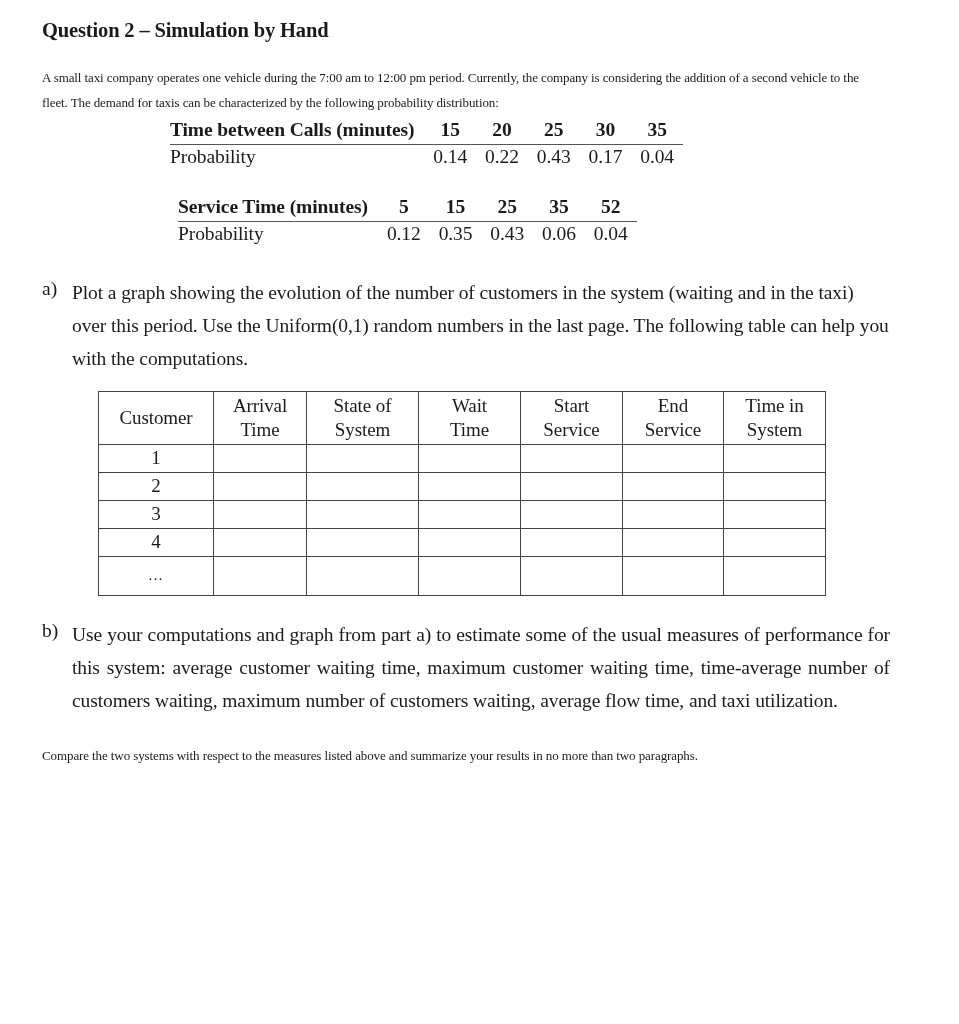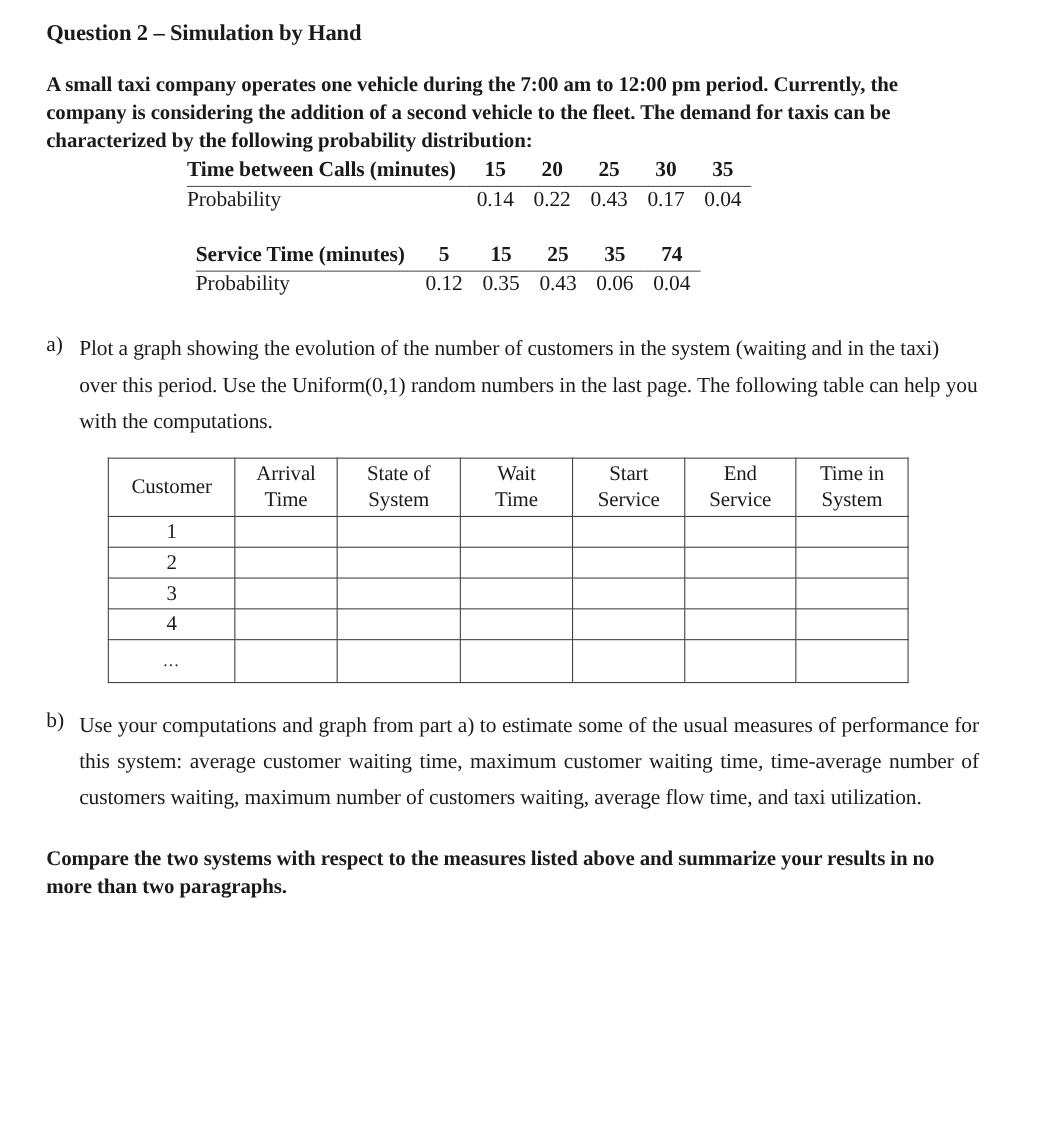--- a/index.html
+++ b/index.html
@@ -23,26 +23,25 @@
     padding: 18px 60px 0 42px;
   }
   .doc-title {
     font-size: 20.5px;
     font-weight: bold;
     letter-spacing: -0.15px;
     margin: 0 0 22px 0;
     line-height: 1.2;
   }
   p.body-text {
-    font-size: 19px;
+    font-size: 13px;
     line-height: 25.5px;
     margin: 0 0 0 0;
     text-align: left;
     letter-spacing: -0.1px;
-    font-weight: bold;
   }
   .para-intro { width: 845px; margin-bottom: 20px; }
   .para-dist  { width: 845px; margin-bottom: 18px; }
   .para-sim   { width: 845px; margin-bottom: 22px; }
   .para-compare { width: 845px; }
 
   
   .caret {
     display: inline-block;
     width: 1.5px;
@@ -178,21 +177,21 @@
 
   <div class="tbl-wrap-2">
     <table class="prob-table">
       <tbody>
           <tr class="head-row">
         <td class="label-cell">Service Time (minutes)</td>
         <td class="val-cell tickcell">5</td>
         <td class="val-cell tickcell">15</td>
         <td class="val-cell tickcell">25</td>
         <td class="val-cell tickcell">35</td>
-        <td class="val-cell tickcell">74</td>
+        <td class="val-cell tickcell">52</td>
       </tr>
       <tr>
         <td class="label-cell">Probability</td>
         <td class="val-cell">0.12</td>
         <td class="val-cell">0.35</td>
         <td class="val-cell">0.43</td>
         <td class="val-cell">0.06</td>
         <td class="val-cell">0.04</td>
       </tr>
     </tbody>

